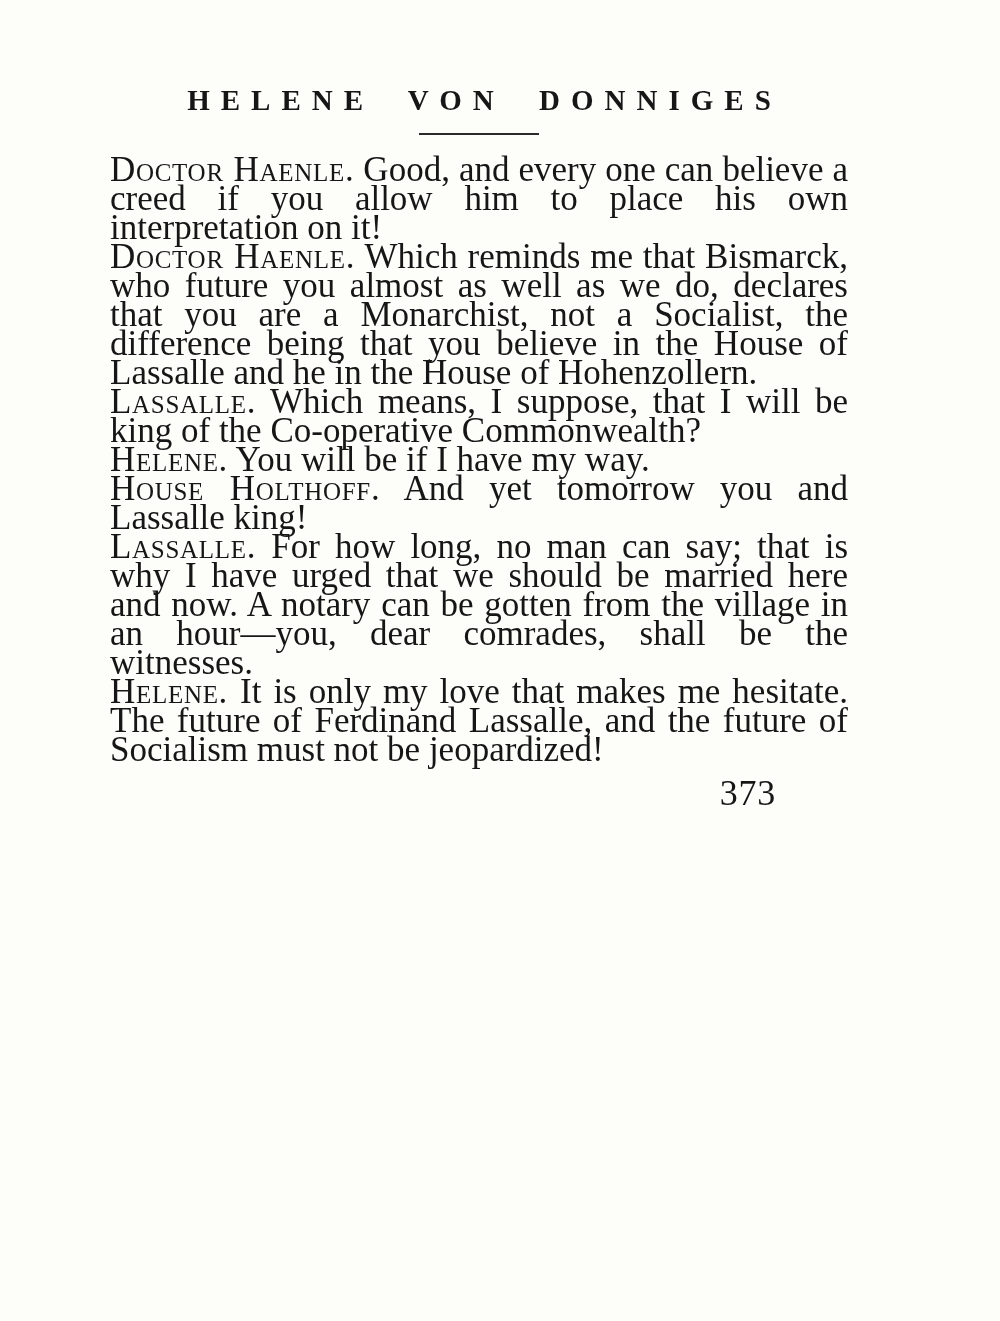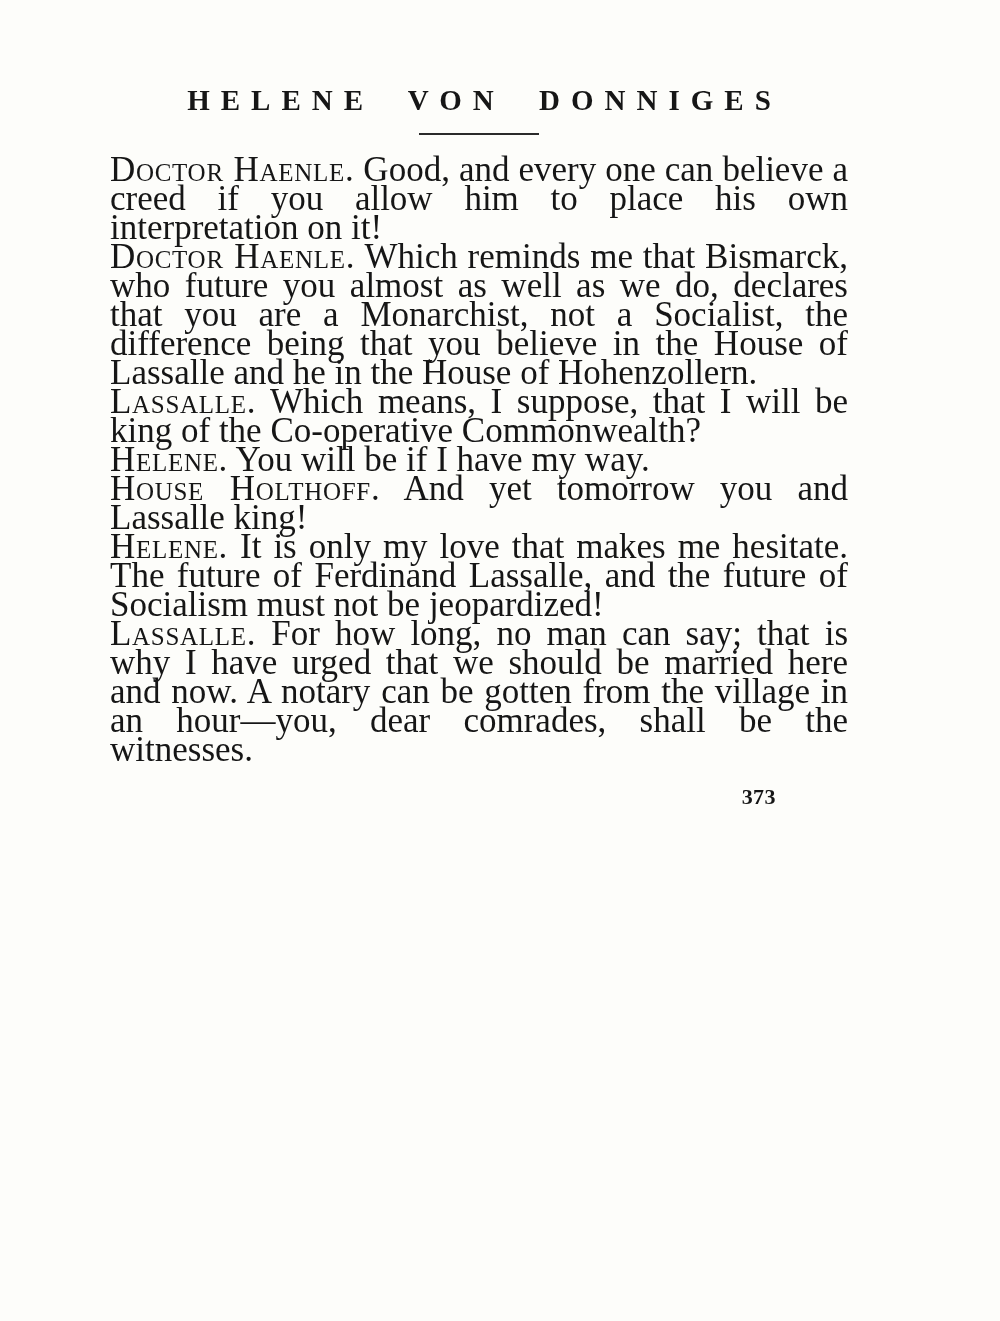--- a/index.html
+++ b/index.html
@@ -41,43 +41,43 @@
     margin: 0;
     font-size: 35px;
     line-height: 29px;
     text-align: justify;
   }
   .speaker {
     font-variant: small-caps;
     letter-spacing: 0.02em;
   }
   .page-number {
-    margin-top: 20px;
+    margin-top: 8px;
     padding-right: 72px;
     text-align: right;
-    font-size: 22px;
-    font-weight: 700;
+    font-size: 36px;
+    font-weight: 400;
     letter-spacing: 0.02em;
   }
 </style>
 </head>
 <body>
 
 <div class="page">
   <div class="text-block">
 
     <div class="running-head">HELENE VON DONNIGES</div>
     <hr class="title-rule">
 
     <div class="dialogue">
       <p><span class="speaker">Doctor Haenle.</span> <span>Good, and every one can believe a creed if you allow him to place his own interpretation on it!</span></p>
       <p><span class="speaker">Doctor Haenle.</span> <span>Which reminds me that Bismarck, who future you almost as well as we do, declares that you are a Monarchist, not a Socialist, the difference being that you believe in the House of Lassalle and he in the House of Hohenzollern.</span></p>
       <p><span class="speaker">Lassalle.</span> <span>Which means, I suppose, that I will be king of the Co-operative Commonwealth?</span></p>
       <p><span class="speaker">Helene.</span> <span>You will be if I have my way.</span></p>
       <p><span class="speaker">House Holthoff.</span> <span>And yet tomorrow you and Lassalle king!</span></p>
+      <p><span class="speaker">Lassalle.</span> <span>For how long, no man can say; that is why I have urged that we should be married here and now. A notary can be gotten from the village in an hour—you, dear comrades, shall be the witnesses.</span></p>
       <p><span class="speaker">Helene.</span> <span>It is only my love that makes me hesitate. The future of Ferdinand Lassalle, and the future of Socialism must not be jeopardized!</span></p>
-      <p><span class="speaker">Lassalle.</span> <span>For how long, no man can say; that is why I have urged that we should be married here and now. A notary can be gotten from the village in an hour—you, dear comrades, shall be the witnesses.</span></p>
     </div>
 
     <div class="page-number">373</div>
 
   </div>
 </div>
 
 </body></html>

